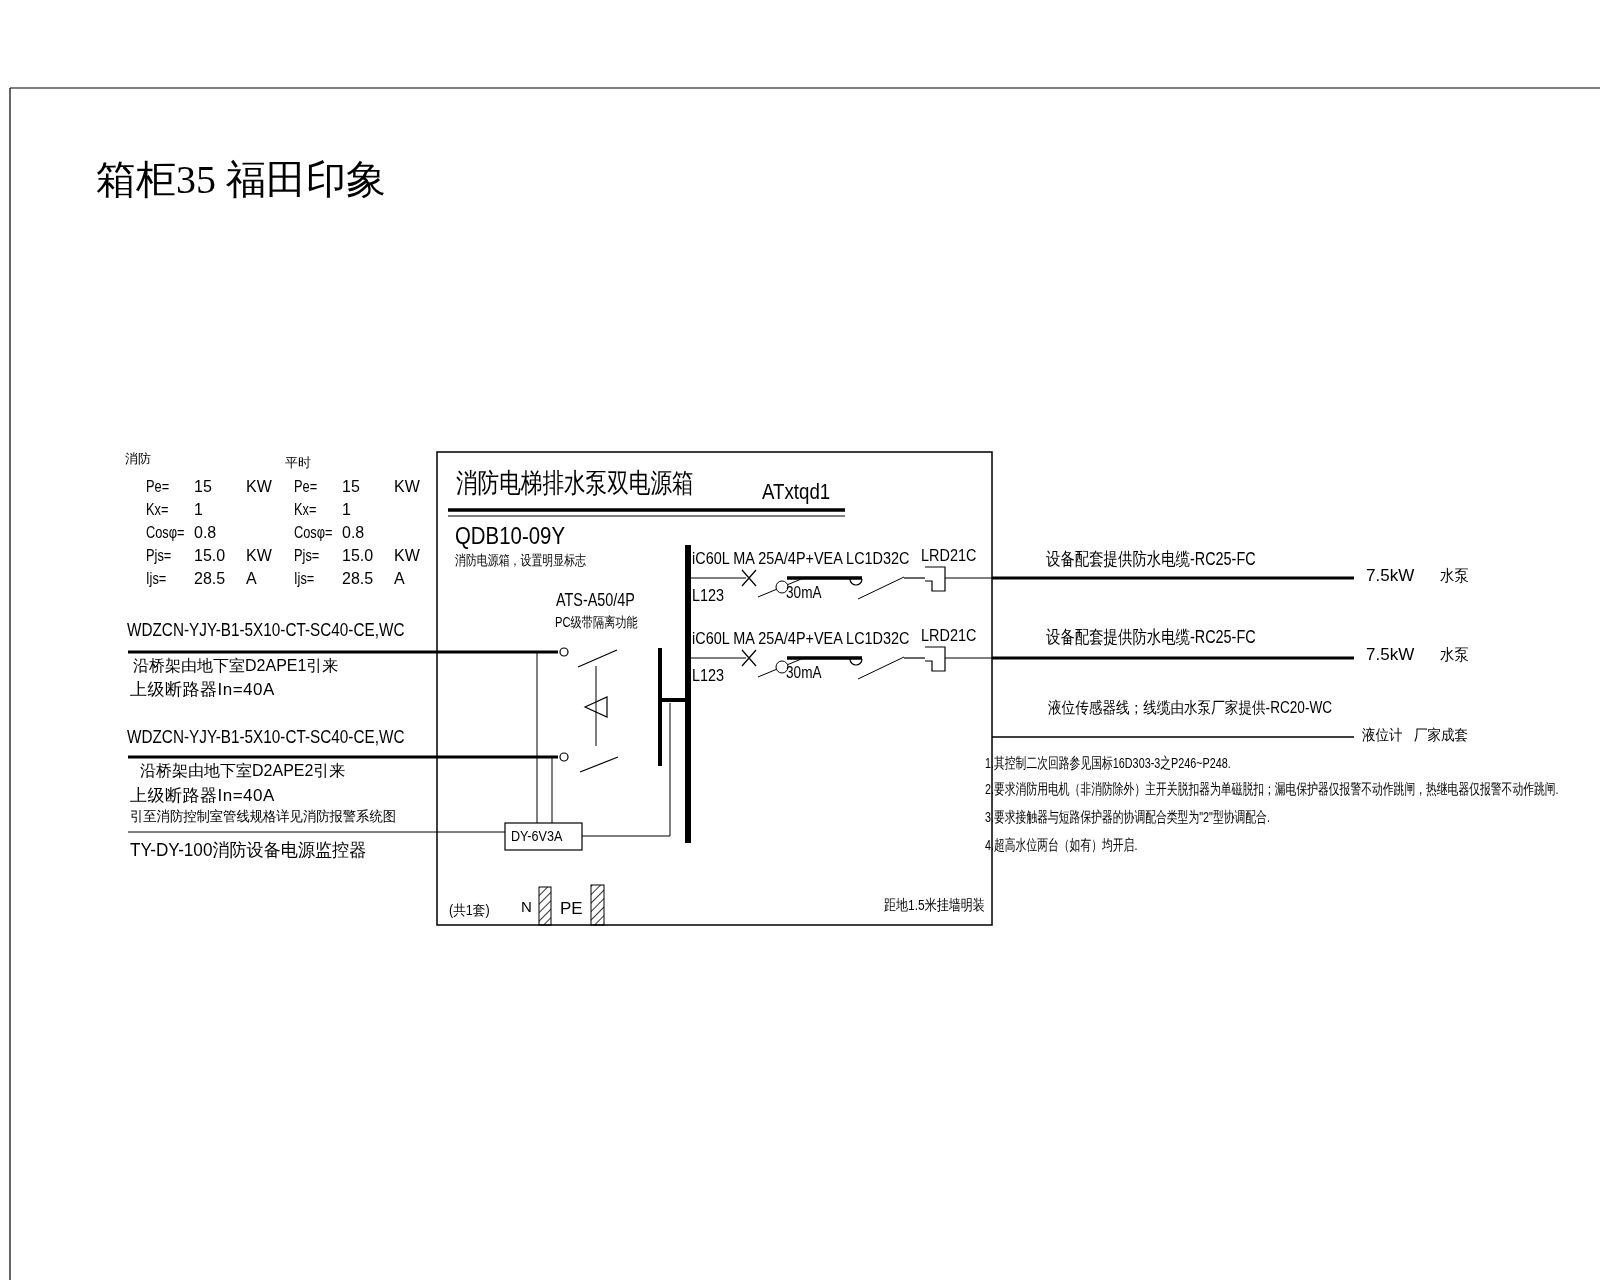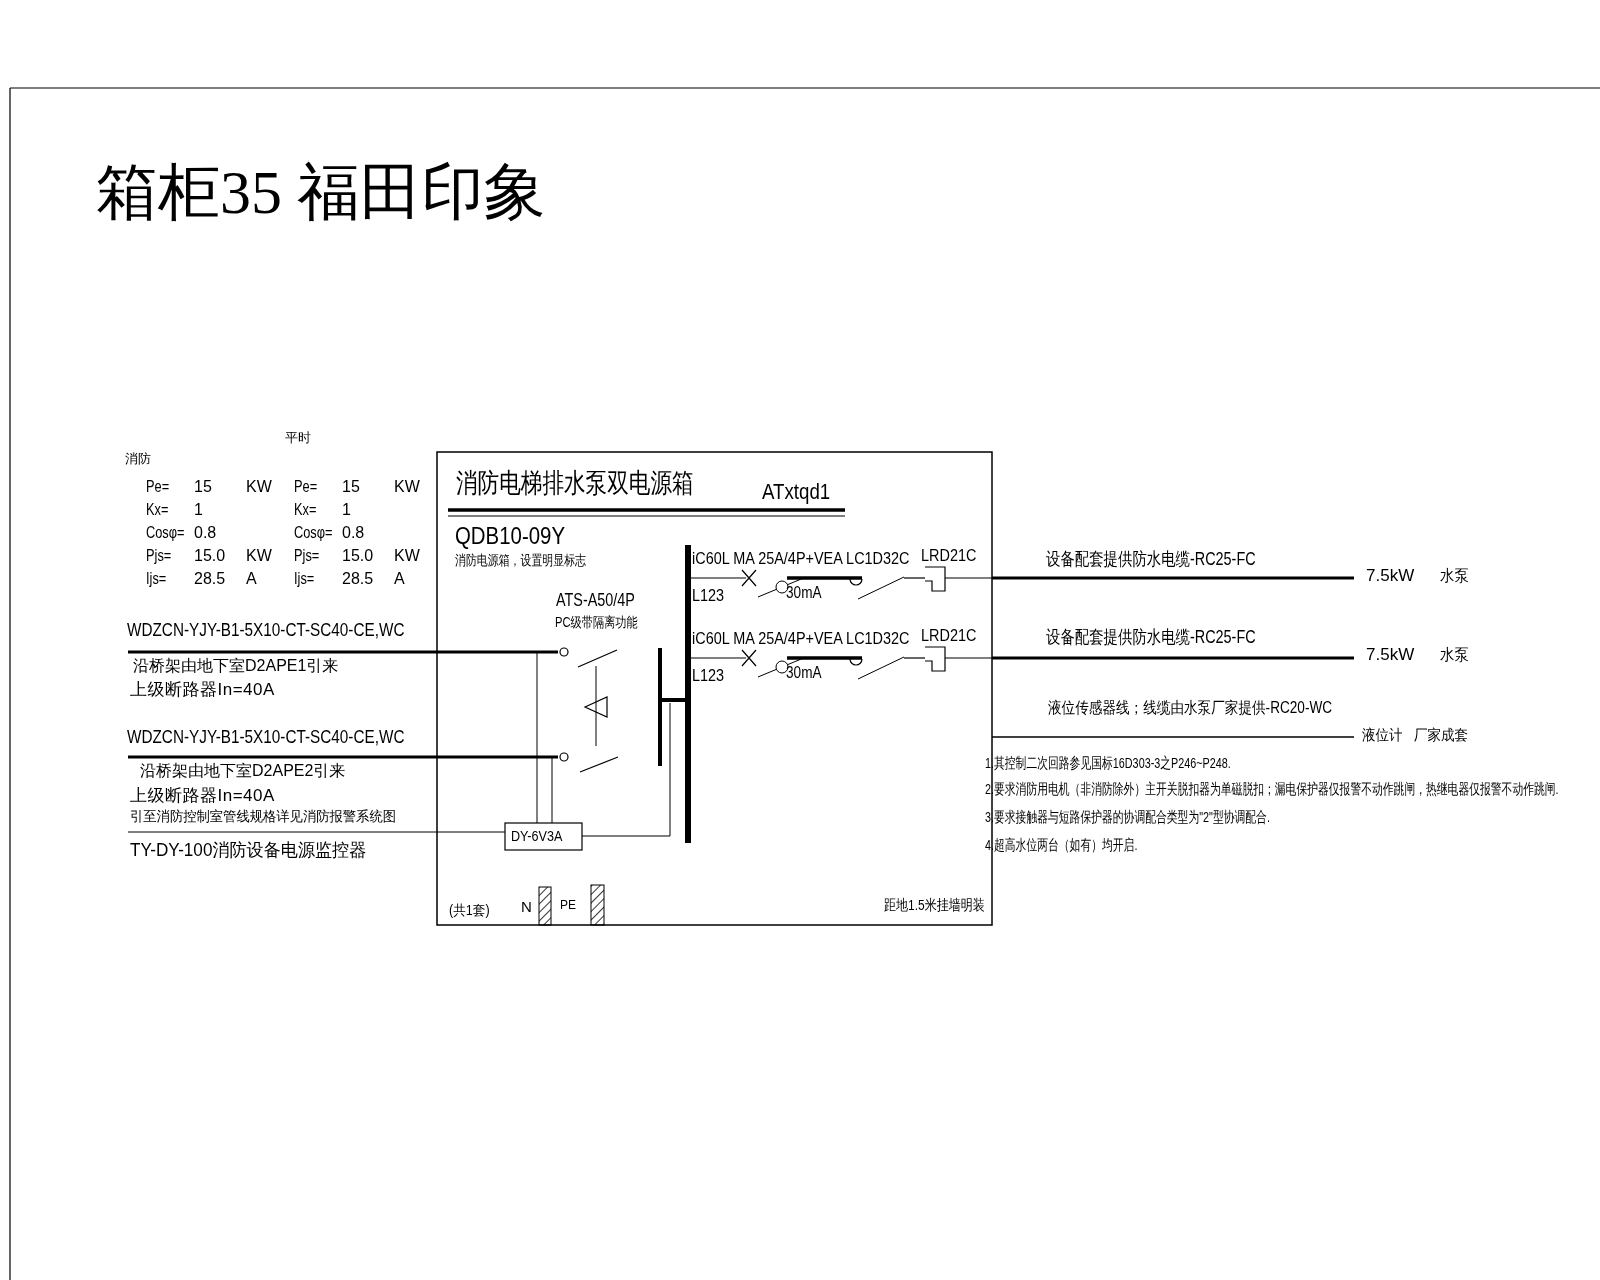--- a/index.html
+++ b/index.html
@@ -82,42 +82,42 @@
   <path d="M925 647 L945 647 L945 671 L932 671 L932 661 L925 661" fill="none" stroke="#000" stroke-width="1.2"></path>
   <path d="M945 658 H992" stroke="#000" stroke-width="1.2"></path>
   <path d="M992 658 H1354" stroke="#000" stroke-width="3"></path>
 
   <path d="M992 737 H1354" stroke="#000" stroke-width="1.5"></path>
 
   <rect x="539" y="887" width="12" height="38" fill="url(#hatch)" stroke="#000" stroke-width="1"></rect>
   <rect x="591" y="885" width="13" height="40" fill="url(#hatch)" stroke="#000" stroke-width="1"></rect>
 </svg>
 
-<div class="t serif" style="left:96px;top:158px;font-size:62px;">箱柜35 福田印象</div>
+<div class="t serif" style="left:96px;top:158px;font-size:40px;">箱柜35 福田印象</div>
 
 <div class="t" style="left:125px;top:452px;font-size:13px;">消防</div>
 <div class="ltable" style="left:146px;top:478px;">
   <span class="lbl">Pe=</span>
     <span>15</span>
     <span>KW</span>
   <span class="lbl">Kx=</span>
     <span>1</span>
     <span></span>
   <span class="lbl">Cosφ=</span>
     <span>0.8</span>
     <span></span>
   <span class="lbl">Pjs=</span>
     <span>15.0</span>
     <span>KW</span>
   <span class="lbl">Ijs=</span>
     <span>28.5</span>
     <span>A</span>
 </div>
 
-<div class="t" style="left:285px;top:431px;font-size:13px;">平时</div>
+<div class="t" style="left:285px;top:456px;font-size:13px;">平时</div>
 <div class="ltable" style="left:294px;top:478px;">
   <span class="lbl">Pe=</span>
     <span>15</span>
     <span>KW</span>
   <span class="lbl">Kx=</span>
     <span>1</span>
     <span></span>
   <span class="lbl">Cosφ=</span>
     <span>0.8</span>
     <span></span>
@@ -170,14 +170,14 @@
 <div>
   <div class="t sx72" style="left:985px;top:755px;font-size:15px;">1.其控制二次回路参见国标16D303-3之P246~P248.</div>
   <div class="t sx72" style="left:985px;top:781px;font-size:15px;">2.要求消防用电机（非消防除外）主开关脱扣器为单磁脱扣；漏电保护器仅报警不动作跳闸，热继电器仅报警不动作跳闸.</div>
   <div class="t sx72" style="left:985px;top:809px;font-size:15px;">3.要求接触器与短路保护器的协调配合类型为"2"型协调配合.</div>
   <div class="t sx72" style="left:985px;top:837px;font-size:15px;">4.超高水位两台（如有）均开启.</div>
 </div>
 
 <div class="t sx90" style="left:511px;top:829px;font-size:14px;">DY-6V3A</div>
 <div class="t sx90" style="left:449px;top:903px;font-size:14px;">(共1套)</div>
 <div class="t" style="left:521px;top:899px;font-size:15px;">N</div>
-<div class="t" style="left:560px;top:899px;font-size:12px;">PE</div>
+<div class="t" style="left:560px;top:899px;font-size:17px;">PE</div>
 <div class="t sx80" style="left:884px;top:897px;font-size:15px;">距地1.5米挂墙明装</div>
 
 </body></html>

